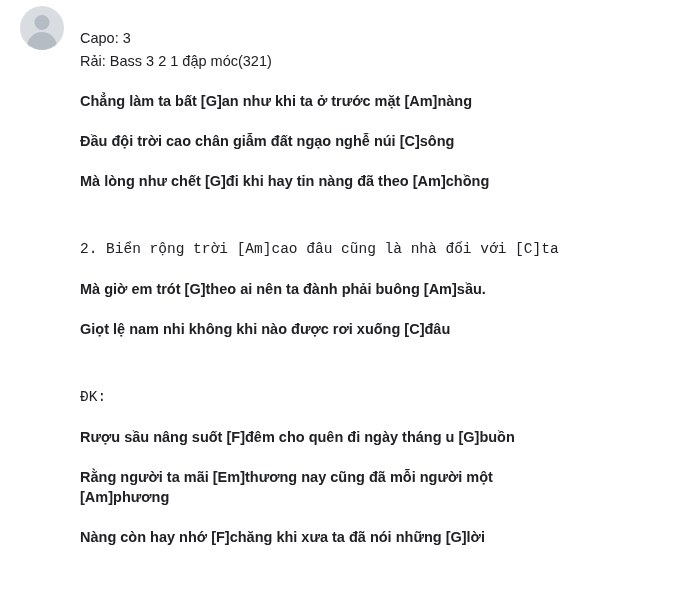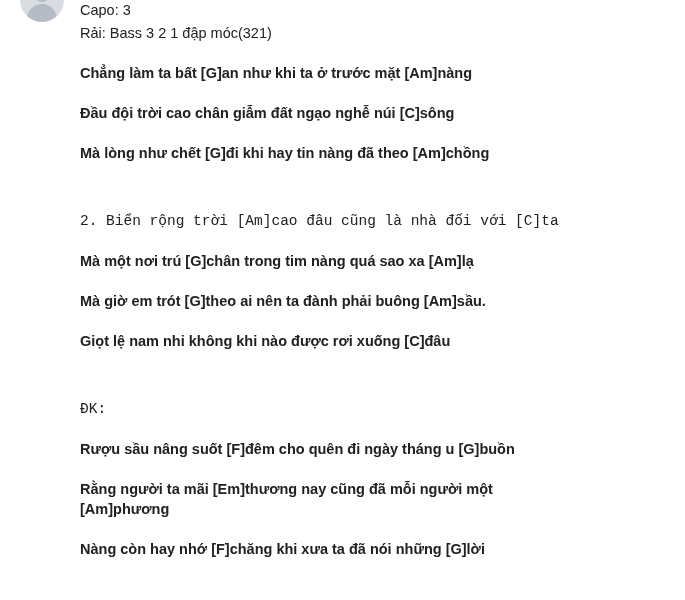--- a/index.html
+++ b/index.html
@@ -12,20 +12,21 @@
     height: 600px;
     font-family: "Liberation Sans", sans-serif;
     color: #202124;
     overflow: hidden;
   }
   #page {
     position: relative;
     width: 685px;
     height: 536px;
     background: #ffffff;
+    margin-top: 28px;
   }
   
   #avatar {
     position: absolute;
     left: 20px;
     top: -22px;
     width: 44px;
     height: 44px;
     border-radius: 50%;
     background: #d9dde2;
@@ -80,21 +81,20 @@
     <div class="body"></div>
   </div>
 
   <div id="content">
     <div class="line sp-0">Capo: 3</div>
     <div class="line sp-head">Rải: Bass 3 2 1 đập móc(321)</div>
     <div class="line sp-verse">Chẳng làm ta bất [G]an như khi ta ở trước mặt [Am]nàng</div>
     <div class="line sp-verse">Đầu đội trời cao chân giẫm đất ngạo nghễ núi [C]sông</div>
     <div class="line sp-verse">Mà lòng như chết [G]đi khi hay tin nàng đã theo [Am]chồng</div>
     <div class="line sp-gap">2. Biển rộng trời [Am]cao đâu cũng là nhà đối với [C]ta</div>
-    <div class="line sp-verse">Mà một nơi trú [G]chân trong tim nàng quá sao xa [Am]lạ</div>
     <div class="line sp-verse">Mà giờ em trót [G]theo ai nên ta đành phải buông [Am]sầu.</div>
     <div class="line sp-verse">Giọt lệ nam nhi không khi nào được rơi xuống [C]đâu</div>
     <div class="line sp-gap">ĐK:</div>
     <div class="line sp-verse">Rượu sầu nâng suốt [F]đêm cho quên đi ngày tháng u [G]buồn</div>
     <div class="line sp-verse" style="max-width:480px">Rằng người ta mãi [Em]thương nay cũng đã mỗi người một [Am]phương</div>
     <div class="line sp-verse">Nàng còn hay nhớ [F]chăng khi xưa ta đã nói những [G]lời</div>
   </div>
 
 </div>
 

